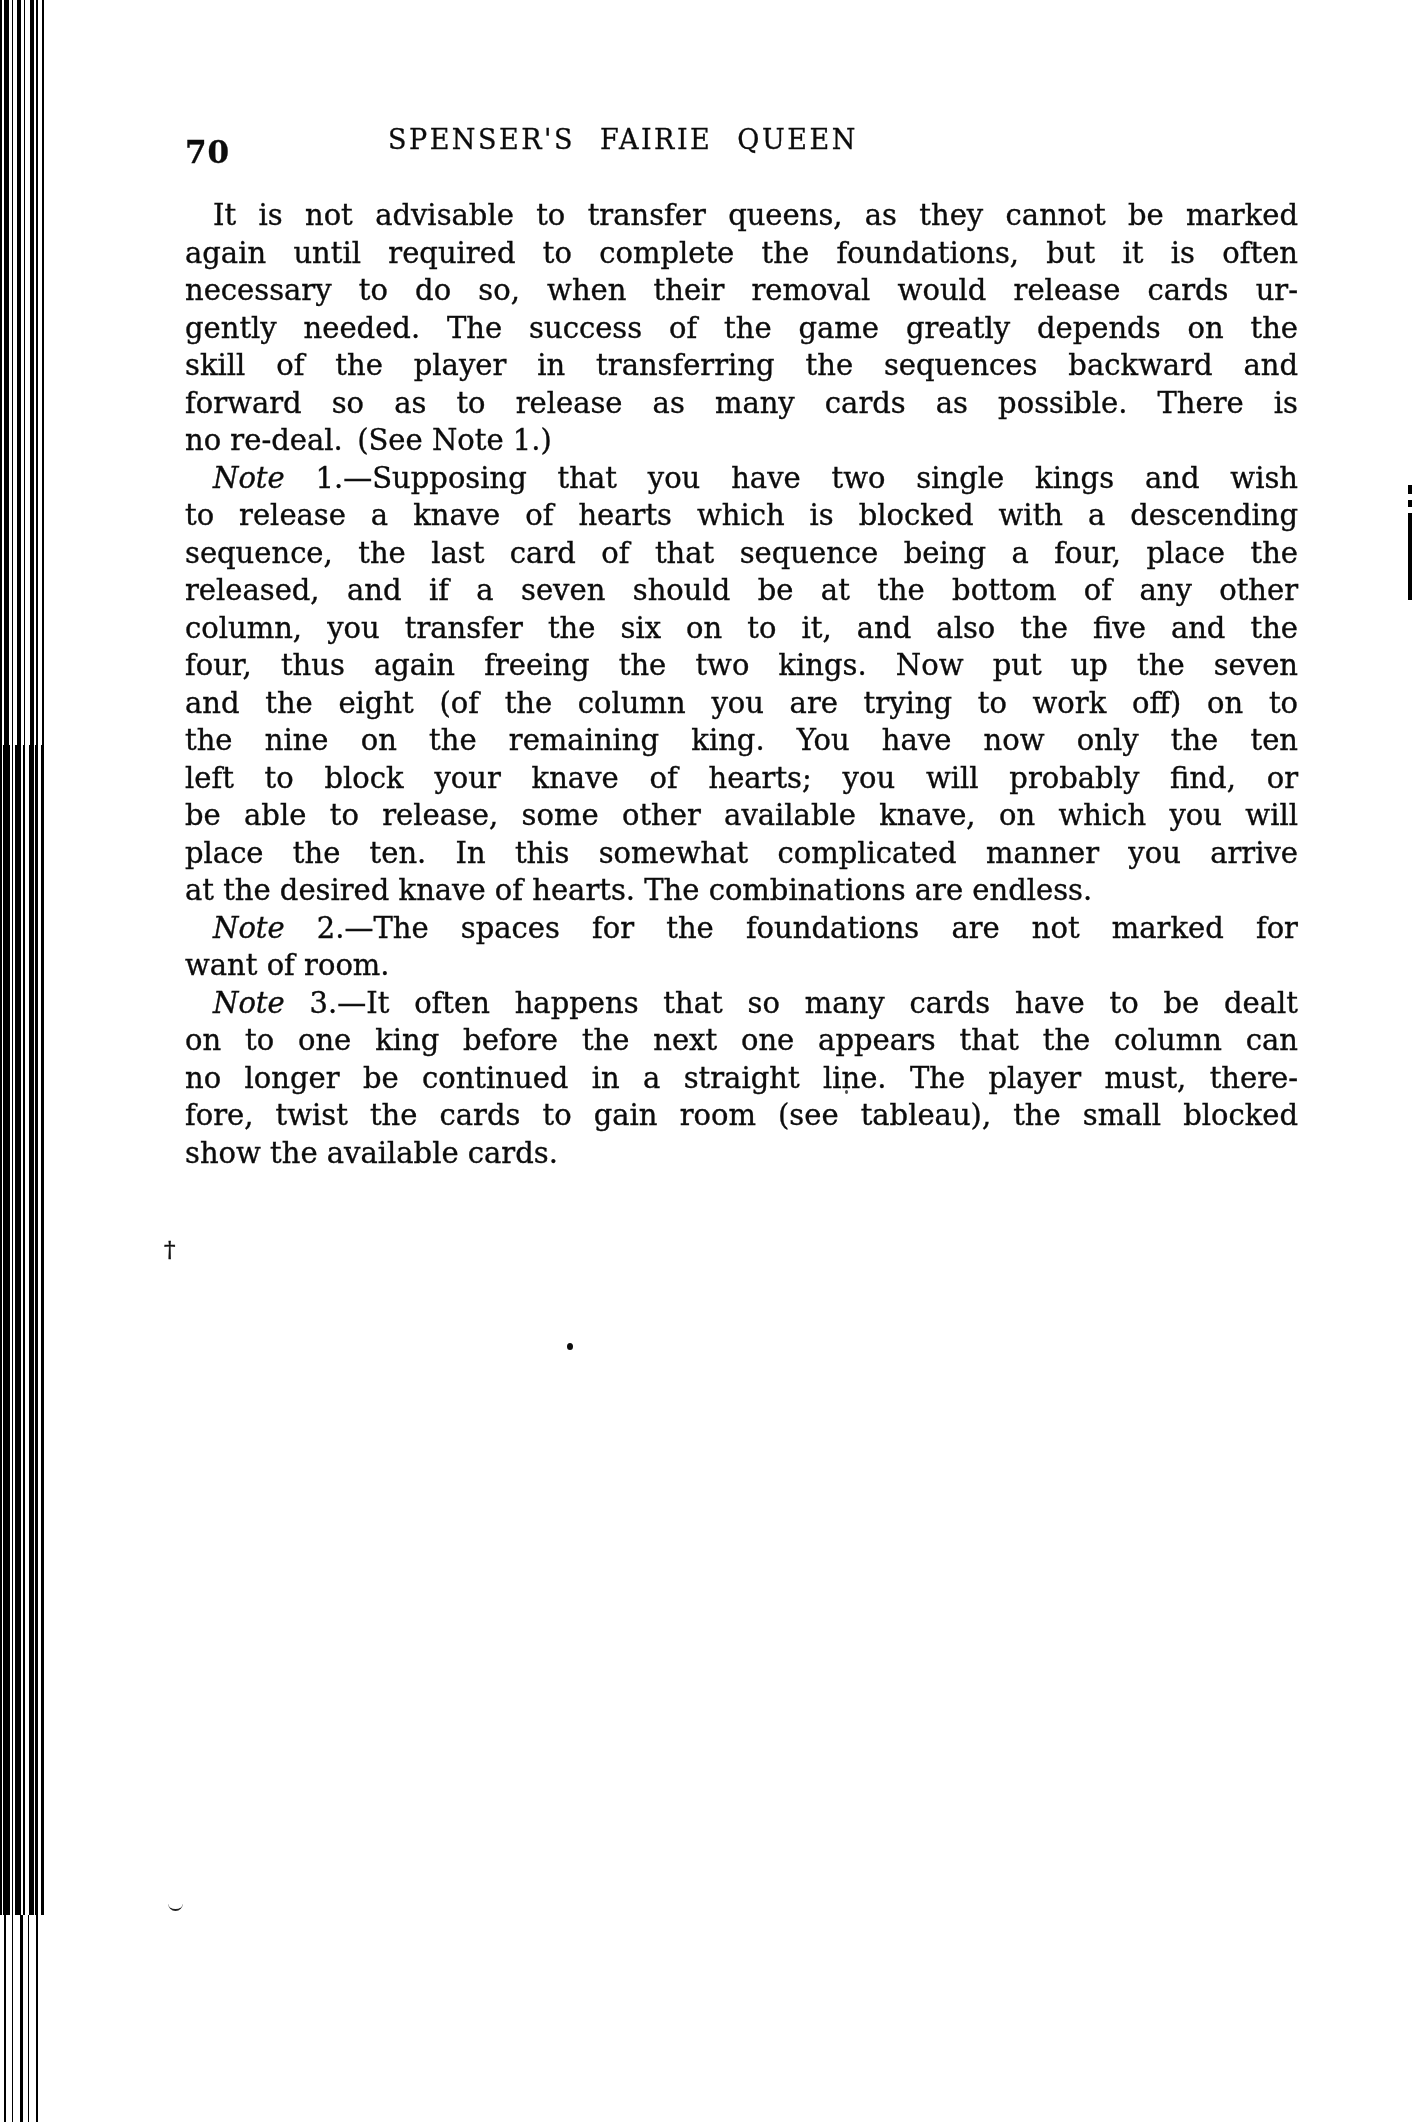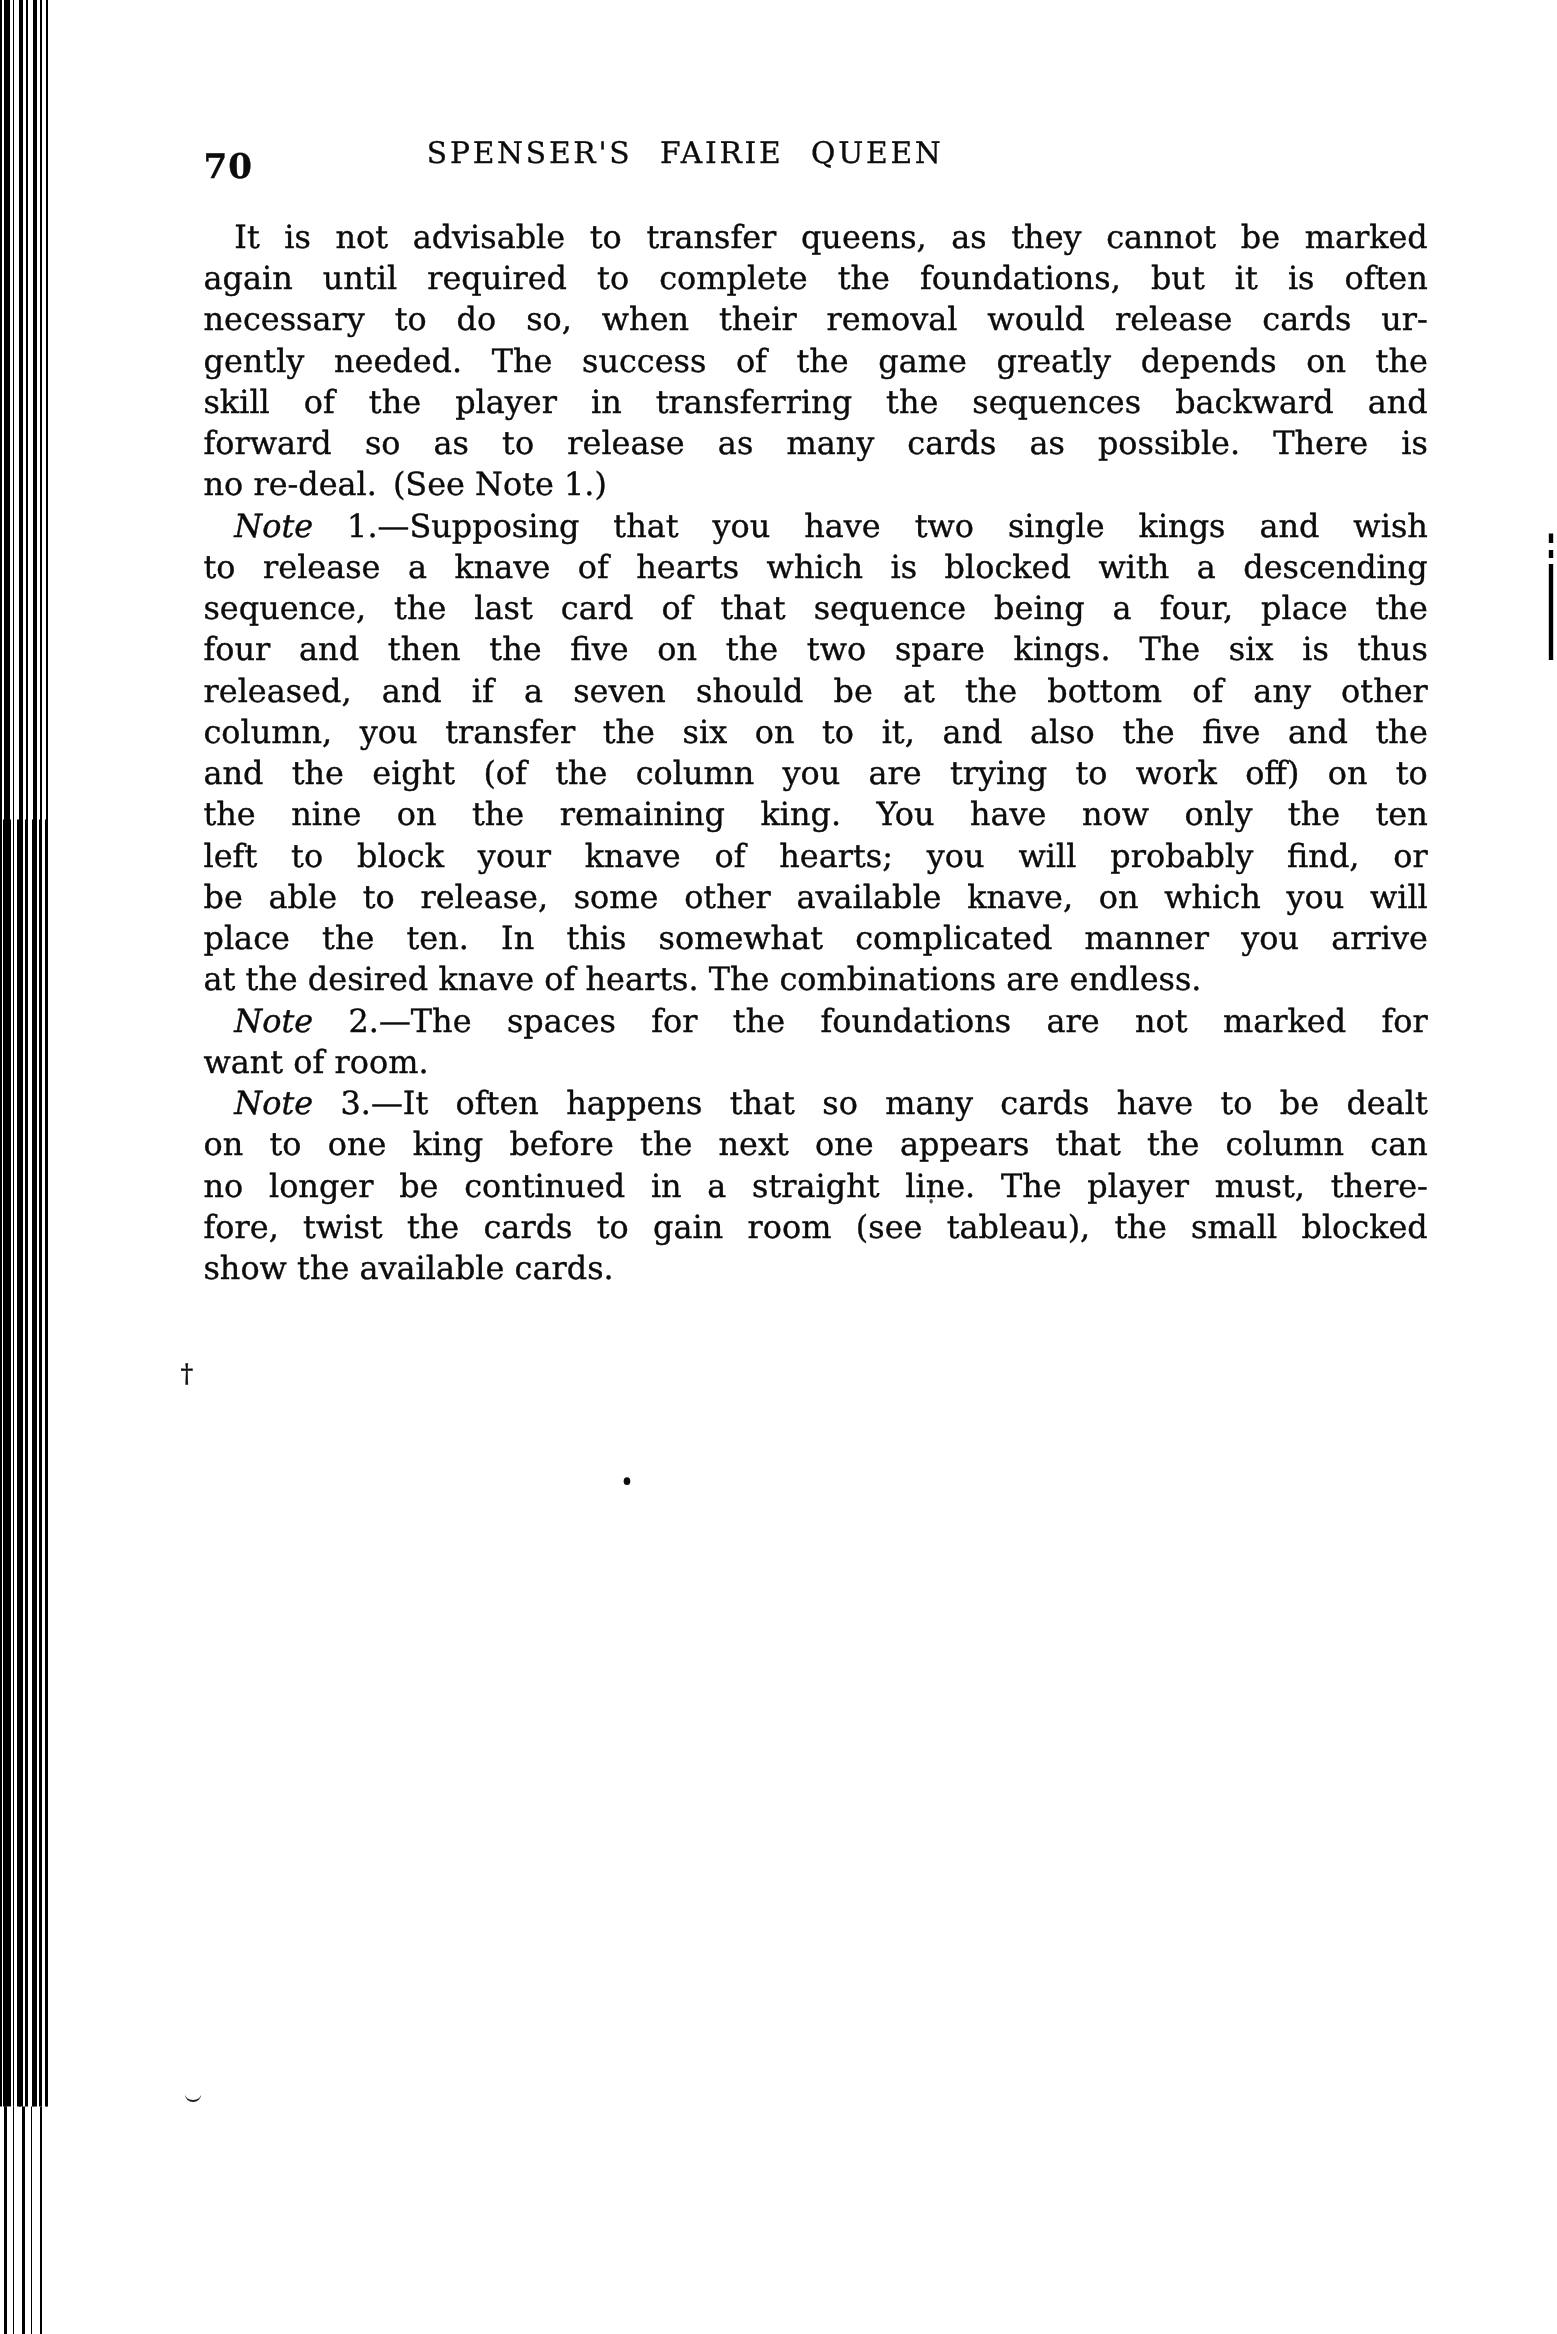--- a/index.html
+++ b/index.html
@@ -112,23 +112,23 @@
         <div class="line">necessary to do so, when their removal would release cards ur-</div>
         <div class="line">gently needed.  The success of the game greatly depends on the</div>
         <div class="line">skill of the player in transferring the sequences backward and</div>
         <div class="line">forward so as to release as many cards as possible.  There is</div>
         <div class="line last">no re-deal. (See Note 1.)</div>
       </div>
       <div class="para">
         <div class="line first"><i>Note</i> 1.—Supposing that you have two single kings and wish</div>
         <div class="line">to release a knave of hearts which is blocked with a descending</div>
         <div class="line">sequence, the last card of that sequence being a four, place the</div>
-        <div class="line">four and then the five on the two spare kings.  The six is thus</div>
         <div class="line">released, and if a seven should be at the bottom of any other</div>
         <div class="line">column, you transfer the six on to it, and also the five and the</div>
+        <div class="line">four, thus again freeing the two kings.  Now put up the seven</div>
         <div class="line">and the eight (of the column you are trying to work off) on to</div>
         <div class="line">the nine on the remaining king.  You have now only the ten</div>
         <div class="line">left to block your knave of hearts; you will probably find, or</div>
         <div class="line">be able to release, some other available knave, on which you will</div>
         <div class="line">place the ten.  In this somewhat complicated manner you arrive</div>
         <div class="line last">at the desired knave of hearts.  The combinations are endless.</div>
       </div>
       <div class="para">
         <div class="line first"><i>Note</i> 2.—The spaces for the foundations are not marked for</div>
         <div class="line last">want of room.</div>

